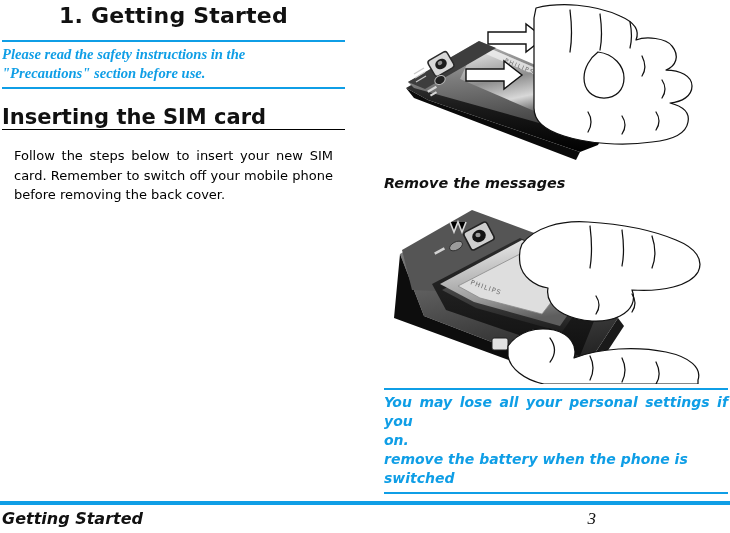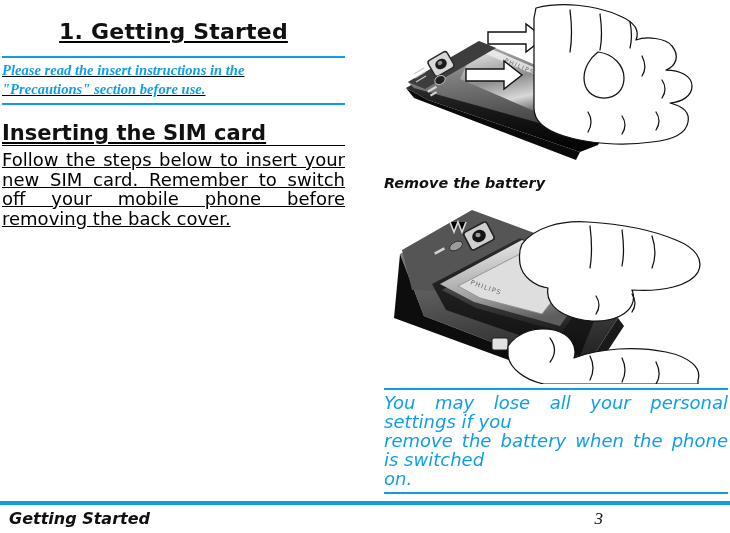--- a/index.html
+++ b/index.html
@@ -20,23 +20,22 @@
     position: absolute;
     left: 0; top: 0;
     width: 730px;
     height: 533px;
   }
 
   
   .col-left {
     position: absolute;
     left: 2px;
-    top: 16px;
+    top: 0;
     width: 343px;
-    text-decoration: underline;
   }
   .col-right {
     position: absolute;
     left: 384px;
     top: 0;
     width: 344px;
   }
 
   
   .chapter-title {
@@ -60,43 +59,43 @@
     font-style: italic;
     font-weight: bold;
     font-size: 14.6px;
     line-height: 19px;
     text-align: justify;
     padding: 3px 0 4px 0;
     margin: 0;
   }
   .note.sans {
     font-family: "DejaVu Sans", sans-serif;
-    font-weight: normal;
-    font-size: 18px;
+    font-weight: bold;
+    font-size: 14px;
     line-height: 19px;
   }
   .note p { margin: 0; padding: 0; }
   .note p:last-child { text-align: left; }
 
   
   p.body-serif {
     font-family: "Liberation Serif", serif;
     font-size: 15.3px;
     line-height: 18.5px;
     text-align: justify;
     margin: 0;
     padding: 0;
   }
 
   p.body-sans {
     font-family: "DejaVu Sans", sans-serif;
-    font-size: 18px;
+    font-size: 13px;
     line-height: 19.5px;
     text-align: justify;
-    margin: 0;
+    margin: 12px;
     padding: 0;
   }
 
   
   .section-heading {
     font-family: "DejaVu Sans", sans-serif;
     font-weight: bold;
     font-size: 21px;
     line-height: 21px;
     margin: 0;
@@ -126,21 +125,21 @@
   .footer-rule {
     position: absolute;
     left: 0;
     top: 501px;
     width: 730px;
     height: 4px;
     background: #0f9ee6;
   }
   .footer {
     position: absolute;
-    left: 7px;
+    left: 0;
     top: 508px;
     width: 598px;
     height: 25px;
     text-align: center;
   }
   .footer-title {
     position: absolute;
     left: 2px;
     top: 0;
     font-family: "DejaVu Sans", sans-serif;
@@ -173,21 +172,21 @@
 
 <div class="page">
 
   <div class="col-left">
 
     <h1 class="chapter-title">1. Getting Started</h1>
 
     <div class="sp-10"></div>
 
     <div class="note">
-      <p>Please read the insert instructions in the</p>
+      <p>Please read the safety instructions in the</p>
       <p>"Precautions" section before use.</p>
     </div>
 
     <div class="sp-8"></div>
 
 
     <div class="sp-10"></div>
 
     <h2 class="section-heading">Inserting the SIM card</h2>
 
@@ -292,21 +291,21 @@
             <path d="M272,112 C276,118 276,124 272,130"></path>
             <path d="M238,116 C242,122 242,128 238,134"></path>
             <path d="M204,112 C208,118 208,126 204,132"></path>
           </g>
         </g>
       </svg>
     </div>
 
     <div class="sp-4"></div>
 
-    <h3 class="sub-heading">Remove the battery</h3>
+    <h3 class="sub-heading">Remove the messages</h3>
 
 
     <div class="sp-6"></div>
 
     <div class="figure">
       <svg width="344" height="186" viewBox="0 0 344 186">
         <defs>
           <linearGradient id="gCase2" x1="0" y1="0" x2="0.3" y2="1">
             <stop offset="0%" stop-color="#9e9e9e"></stop>
             <stop offset="35%" stop-color="#6a6a6a"></stop>
@@ -389,22 +388,22 @@
             <path d="M166,140 C172,148 172,156 166,164"></path>
           </g>
         </g>
       </svg>
     </div>
 
     <div class="sp-4"></div>
 
     <div class="note sans">
       <p>You may lose all your personal settings if you</p>
+      <p>on.</p>
       <p>remove the battery when the phone is switched</p>
-      <p>on.</p>
     </div>
 
   </div>
 
   <div class="footer-rule"></div>
   <div class="footer">
     <div class="footer-title">Getting Started</div>
     <div class="footer-page">3</div>
   </div>
 

